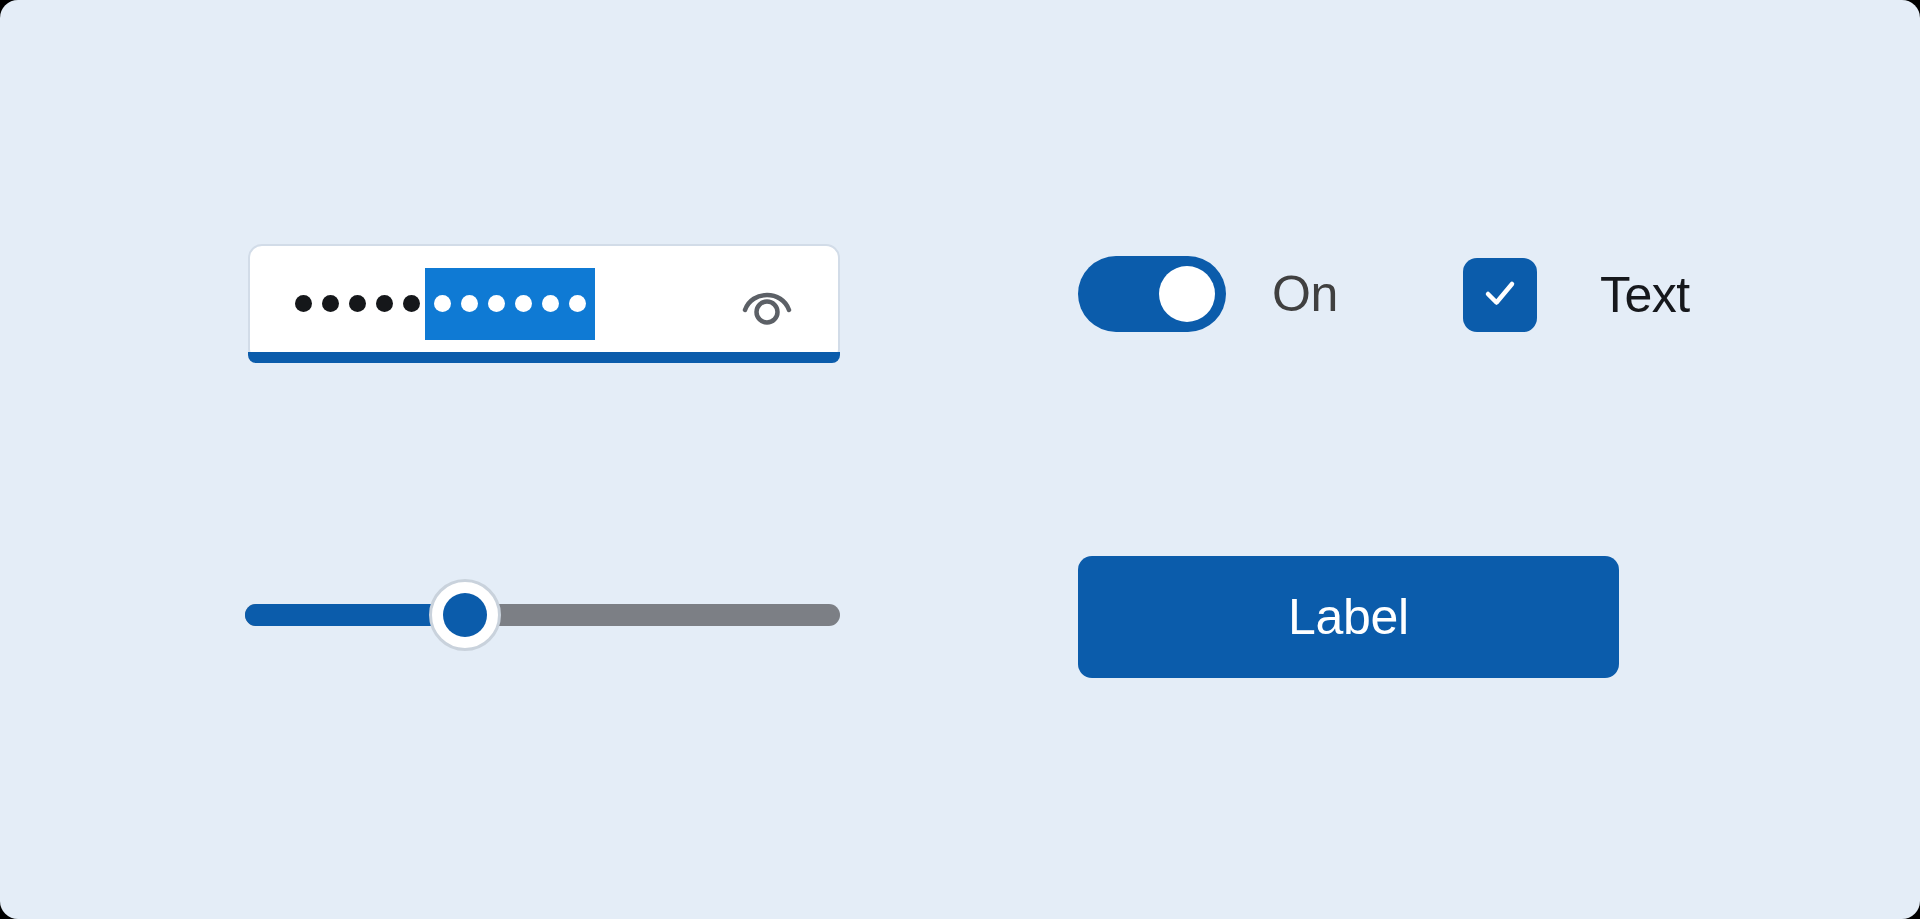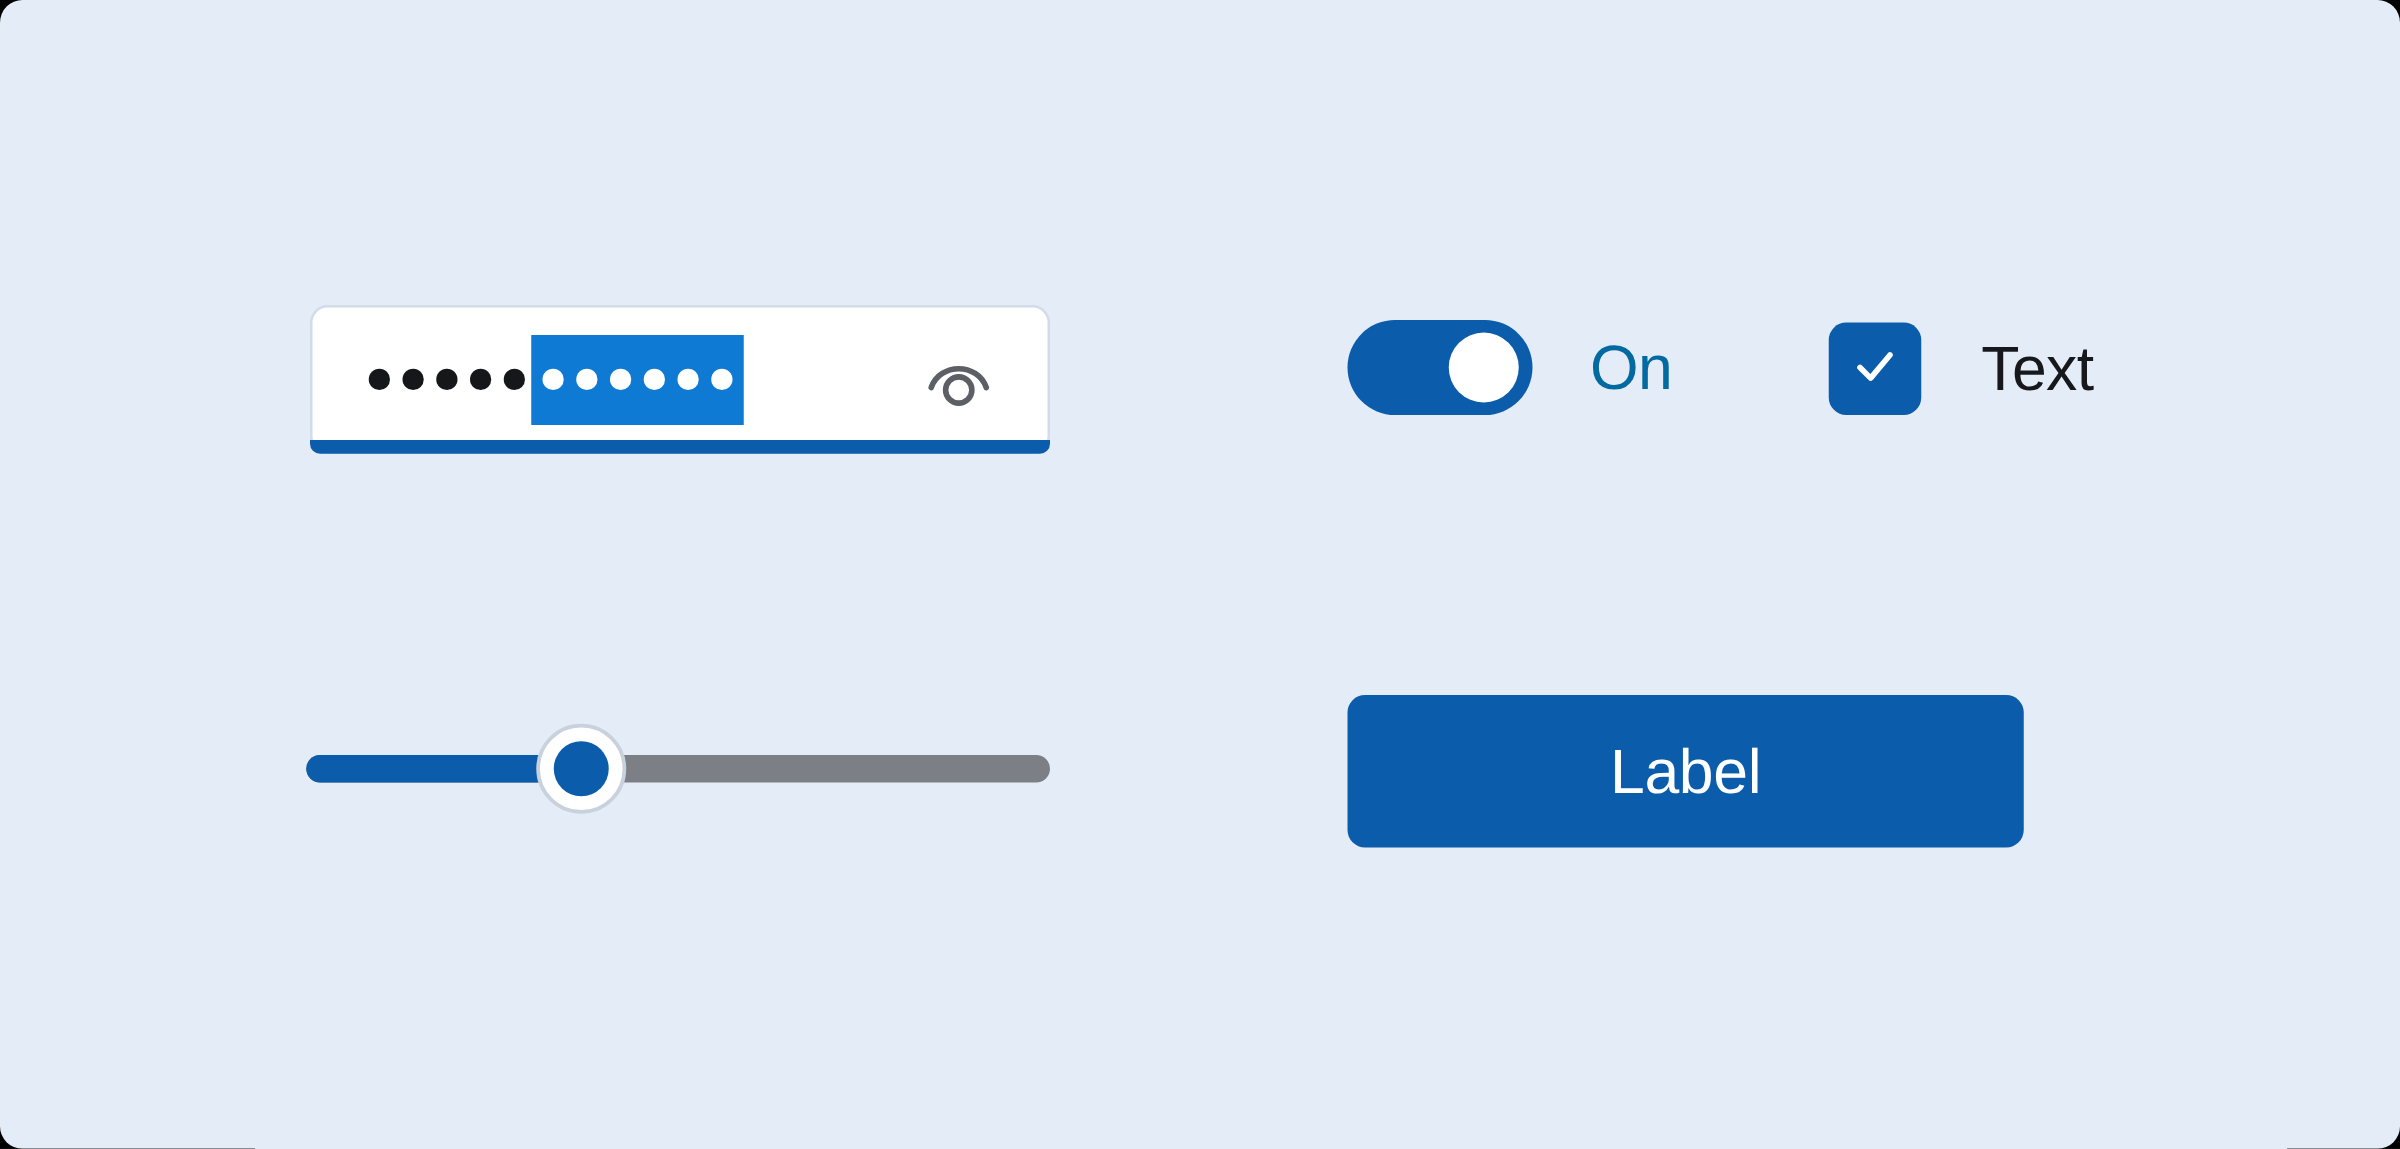--- a/index.html
+++ b/index.html
@@ -104,32 +104,33 @@
     width: 56px;
     height: 56px;
     border-radius: 50%;
     background: #ffffff;
     top: 10px;
     right: 11px;
   }
   #toggle-label {
     margin-left: 46px;
     font-size: 50px;
-    color: #0369a1;
+    color: #404040;
     letter-spacing: -0.5px;
     white-space: nowrap;
   }
 
   
   #checkbox-row {
     position: absolute;
     left: 1463px;
     top: 258px;
     display: flex;
     align-items: center;
+    gap: 15px;
   }
   #checkbox-box {
     width: 74px;
     height: 74px;
     border-radius: 14px;
     background: #0b5cab;
     flex: none;
     display: flex;
     align-items: center;
     justify-content: center;

